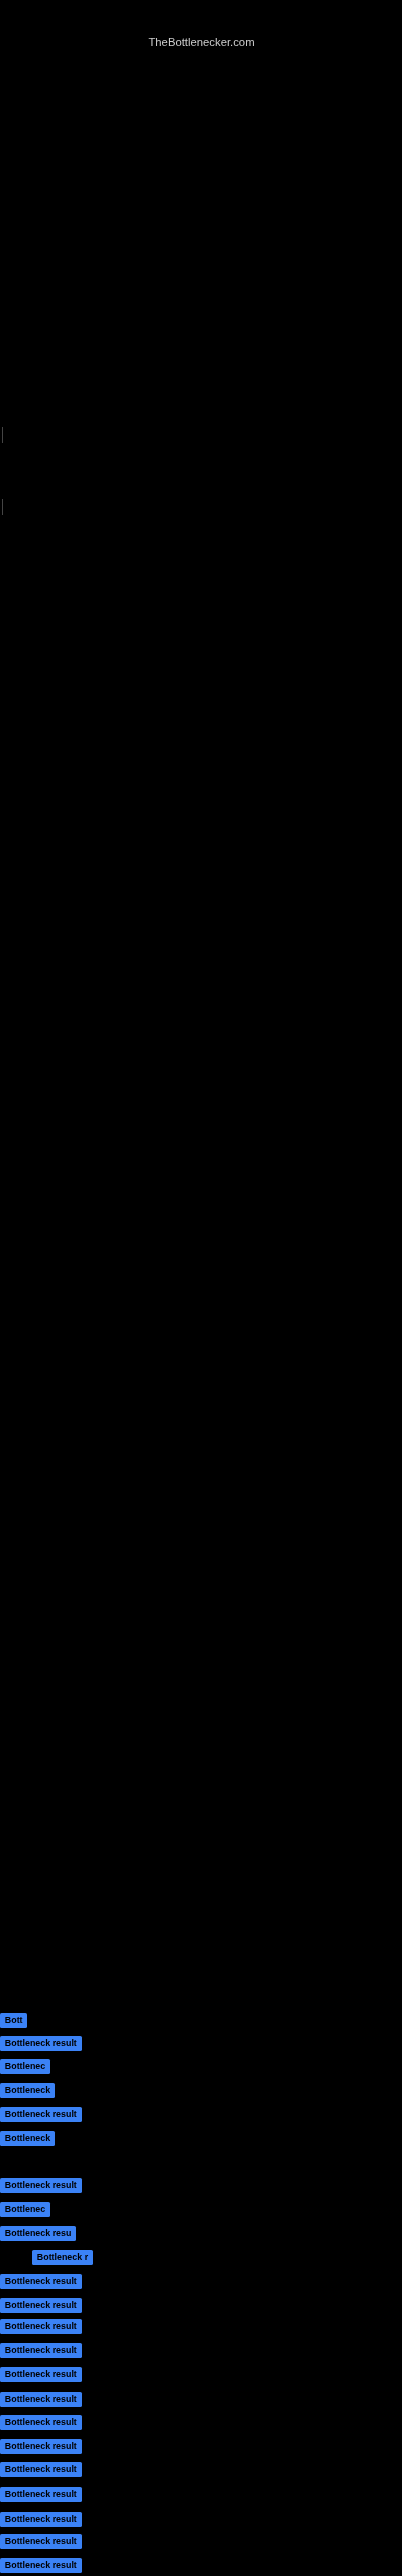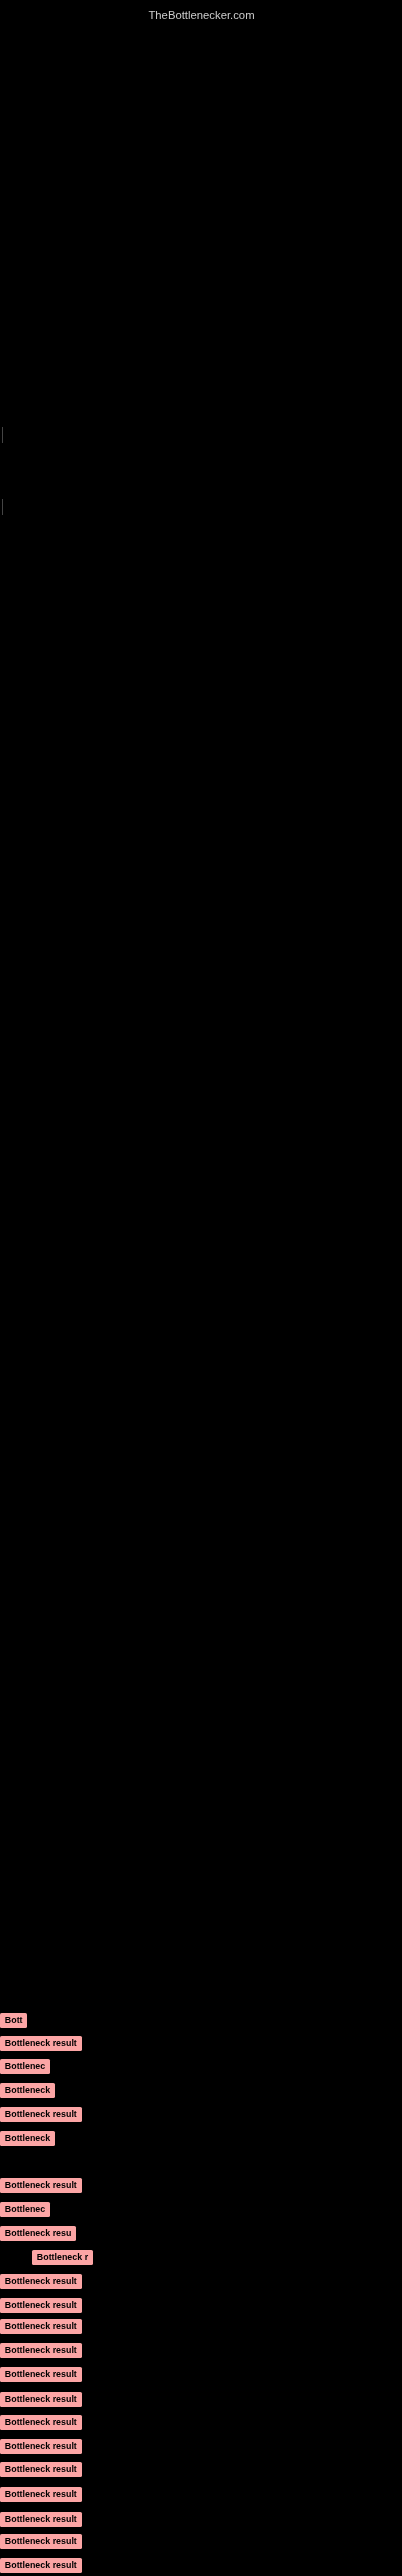--- a/index.html
+++ b/index.html
@@ -13,27 +13,28 @@
       width: 403px;
       min-height: 2576px;
       font-family: Arial, sans-serif;
       position: relative;
     }
 
     .site-title {
       color: #cccccc;
       font-size: 11.3px;
       text-align: center;
-      padding-top: 9px;
+      padding-top: 22px;
       padding-bottom: 3.2px;
+      margin-top: 14px;
     }
 
     .bottleneck-badge {
       display: inline-block;
-      background-color: #fca5a5;
+      background-color: #3b82f6;
       color: #000000;
       font-size: 8.9px;
       font-weight: bold;
       padding: 2.4px 4.8px;
       border-radius: 1.6px;
       white-space: nowrap;
       overflow: hidden;
       text-overflow: clip;
     }
 

